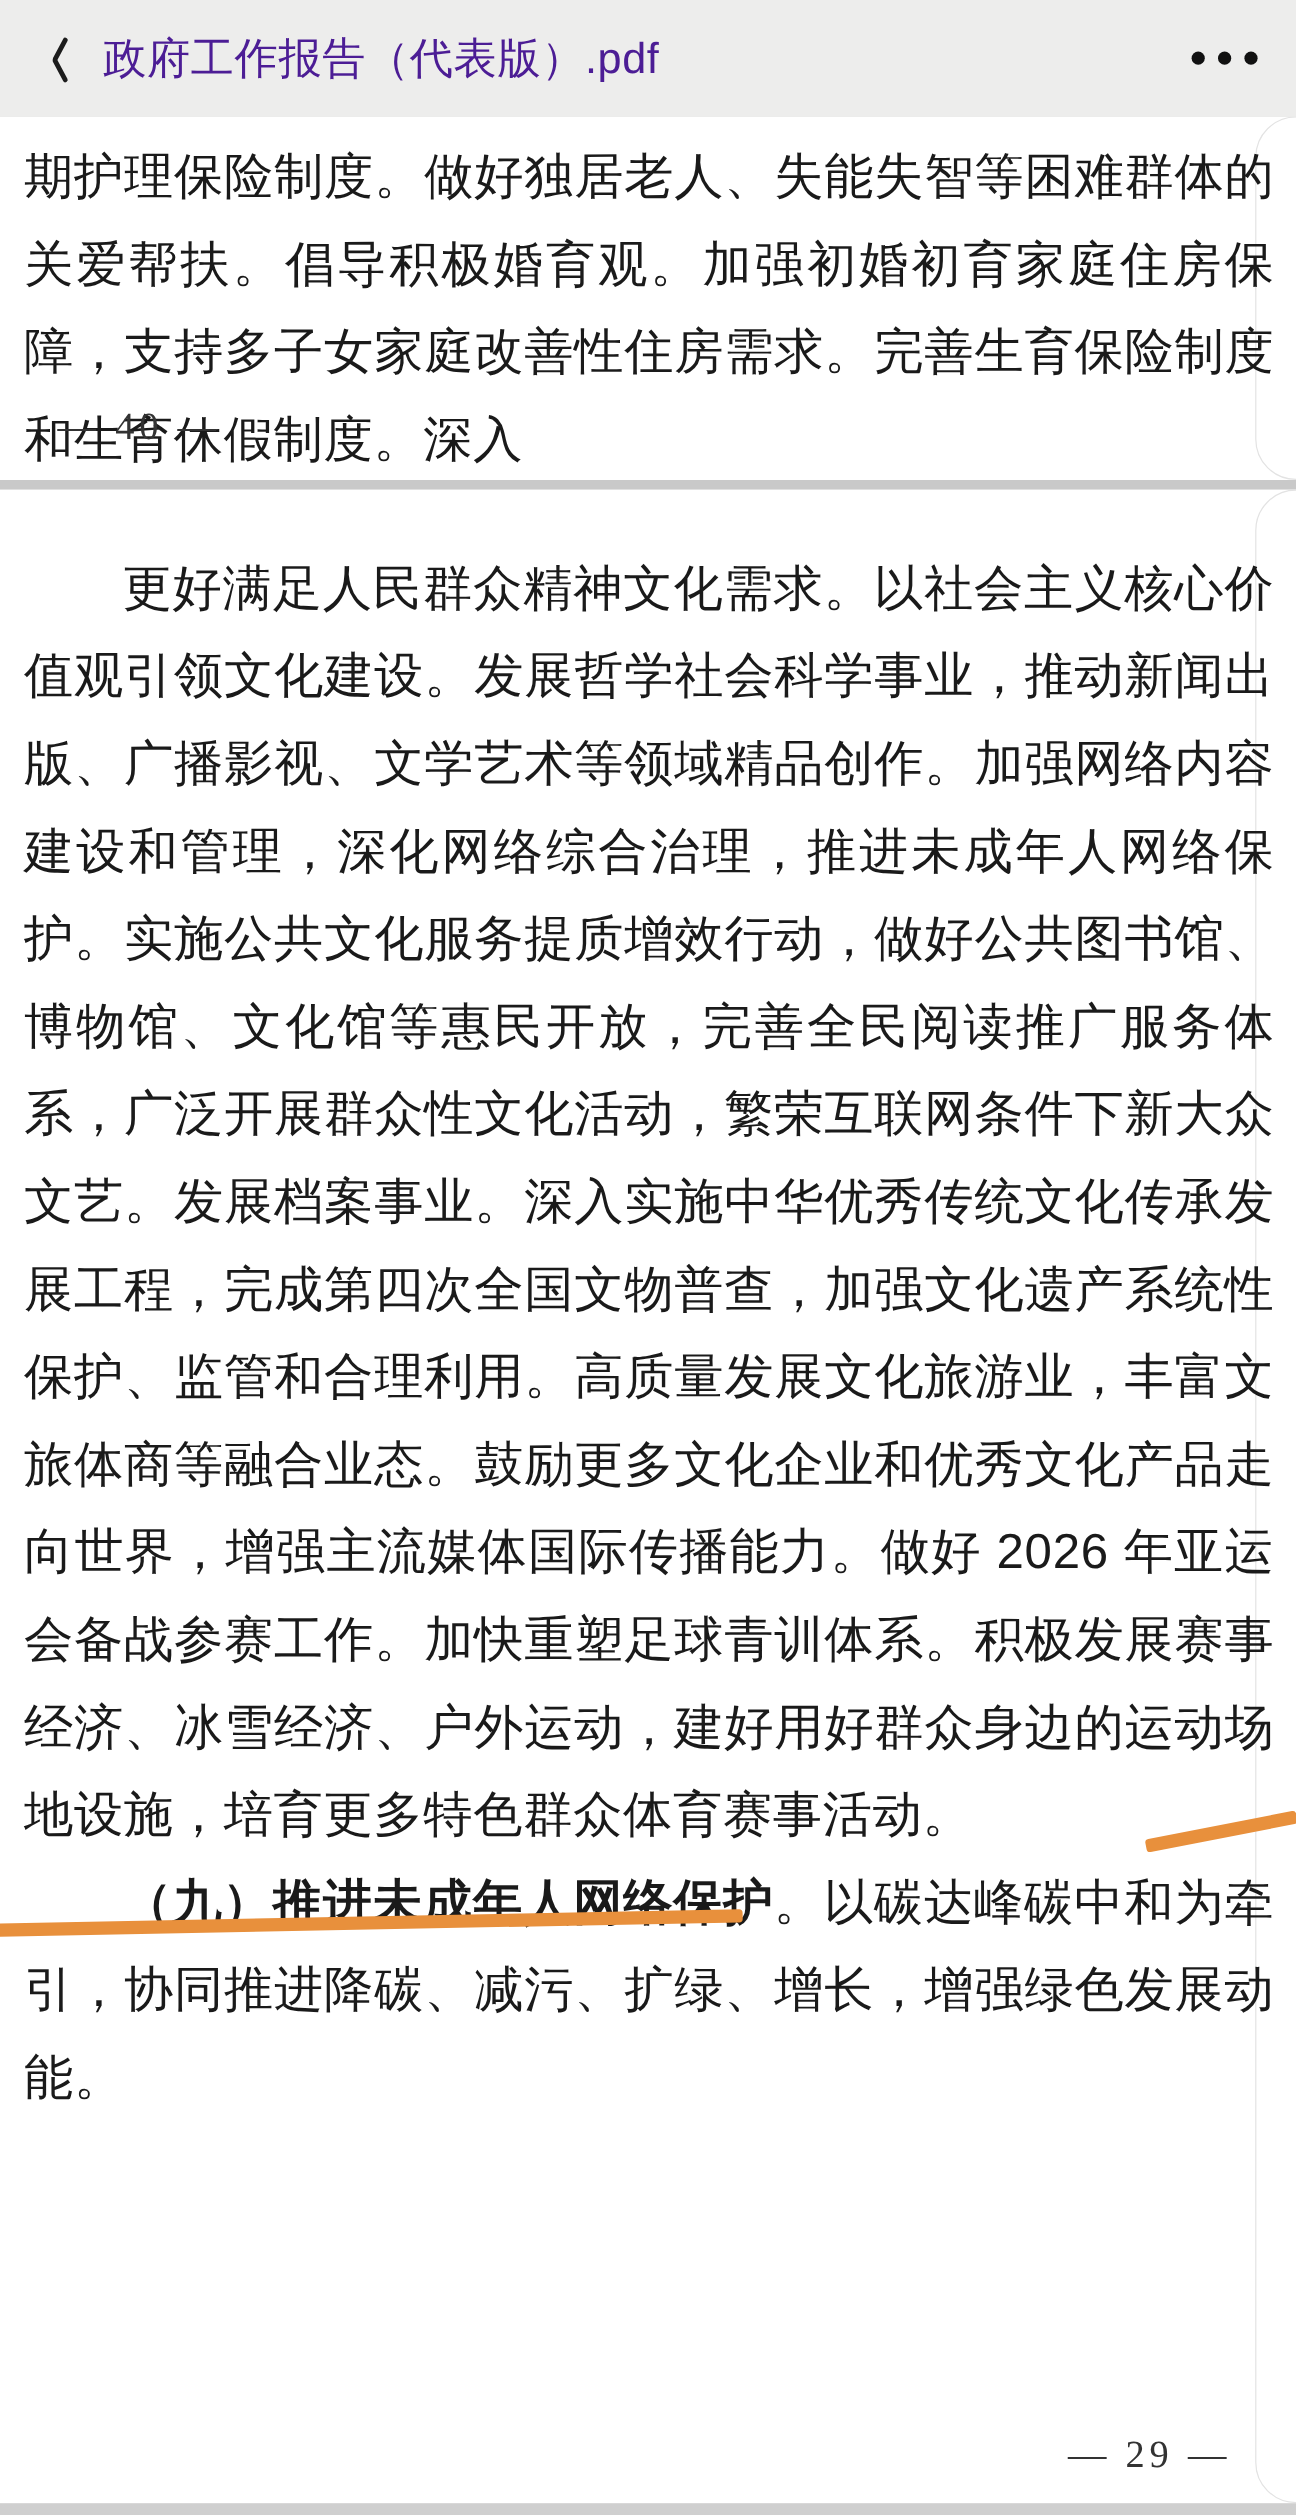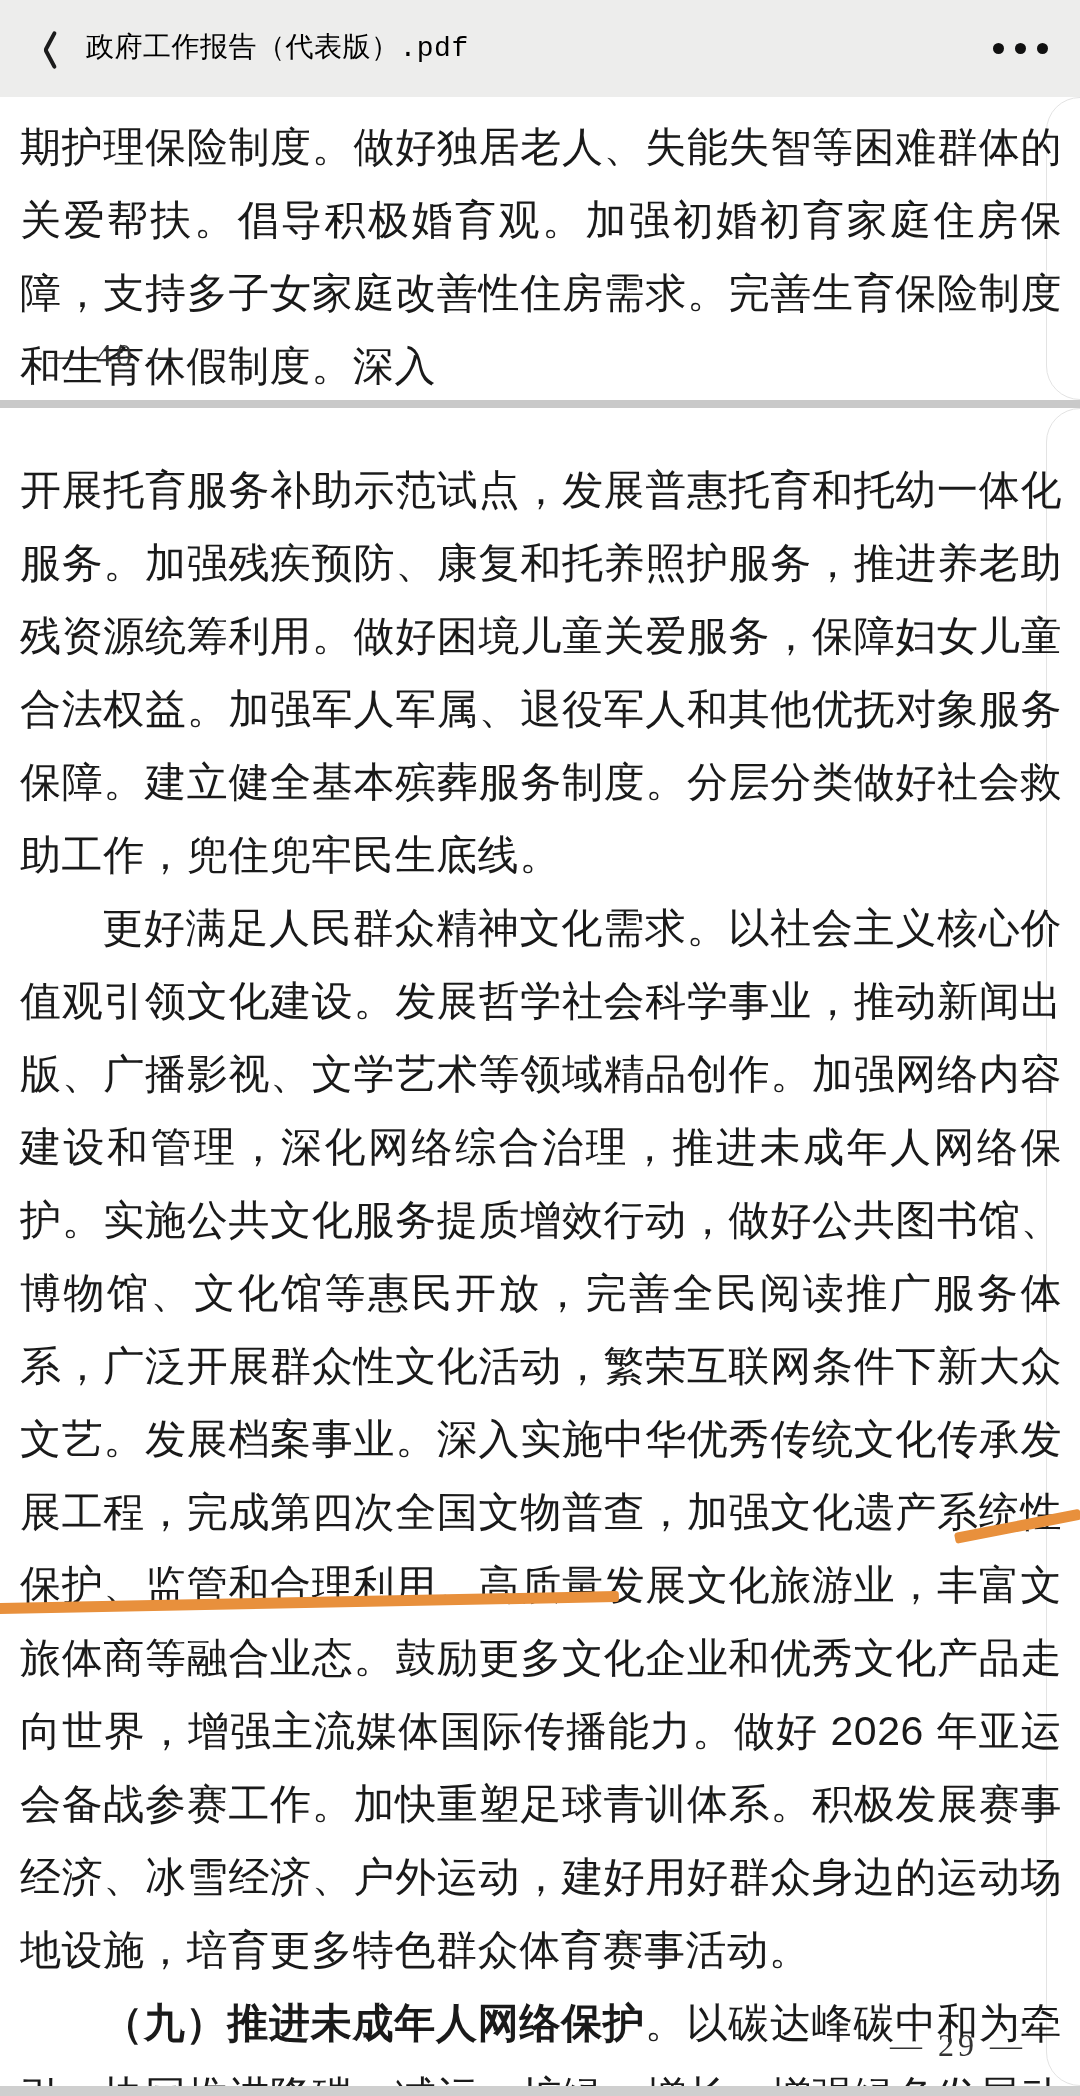--- a/index.html
+++ b/index.html
@@ -52,24 +52,24 @@
     left: 11px;
     width: 4px;
     height: 22px;
     background: #1c1c1c;
     border-radius: 2px;
   }
   .chev::before { top: 0px;  transform: rotate(28deg);  transform-origin: bottom center; }
   .chev::after  { top: 20px; transform: rotate(-28deg); transform-origin: top center; }
 
   .doc-title {
-    font-family: Liberation Mono, monospace;
-    font-size: 28px;
+    font-family: Liberation Sans, sans-serif;
+    font-size: 36px;
     line-height: 97px;
-    color: #000000;
+    color: #4c1d95;
     letter-spacing: 0.5px;
     white-space: nowrap;
     flex: 1 1 auto;
     overflow: hidden;
   }
   .more-btn {
     width: 120px;
     height: 97px;
     display: flex;
     align-items: center;
@@ -225,21 +225,20 @@
       <div class="page-num page-num-left">— 40 —</div>
     </div>
 
     <div class="page-gap"></div>
 
     <div class="page page-cur">
       <div class="page-edge"></div>
 
       <div class="body-text cur-text">
 
-        <p class="para">开展托育服务补助示范试点，发展普惠托育和托幼一体化服务。加强残疾预防、康复和托养照护服务，推进养老助残资源统筹利用。做好困境儿童关爱服务，保障妇女儿童合法权益。加强军人军属、退役军人和其他优抚对象服务保障。建立健全基本殡葬服务制度。分层分类做好社会救助工作，兜住兜牢民生底线。</p>
 
         <p class="para indent">更好满足人民群众精神文化需求。以社会主义核心价值观引领文化建设。发展哲学社会科学事业，推动新闻出版、广播影视、文学艺术等领域精品创作。加强网络内容建设和管理，深化网络综合治理，推进未成年人网络保护。实施公共文化服务提质增效行动，做好公共图书馆、博物馆、文化馆等惠民开放，完善全民阅读推广服务体系，广泛开展群众性文化活动，繁荣互联网条件下新大众文艺。发展档案事业。深入实施中华优秀传统文化传承发展工程，完成第四次全国文物普查，加强文化遗产系统性保护、监管和合理利用。高质量发展文化旅游业，丰富文旅体商等融合业态。鼓励更多文化企业和优秀文化产品走向世界，增强主流媒体国际传播能力。做好 2026 年亚运会备战参赛工作。加快重塑足球青训体系。积极发展赛事经济、冰雪经济、户外运动，建好用好群众身边的运动场地设施，培育更多特色群众体育赛事活动。</p>
 
         <p class="para indent">
           <span class="bold-run">（九）推进未成年人网络保护</span><span>。以碳达峰碳中和为牵引，协同推进降碳、减污、扩绿、增长，增强绿色发展动能。</span>
         </p>
 
       </div>
 
       <div class="annot-layer">

